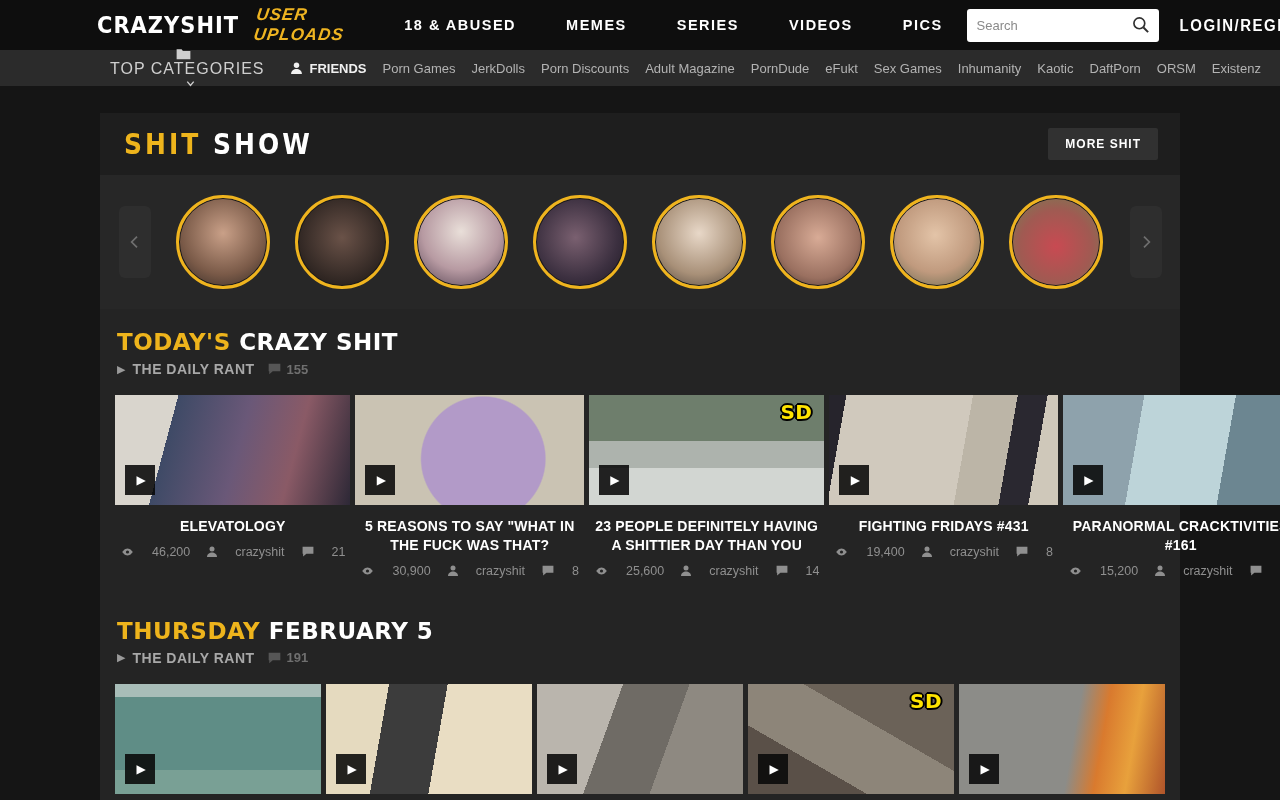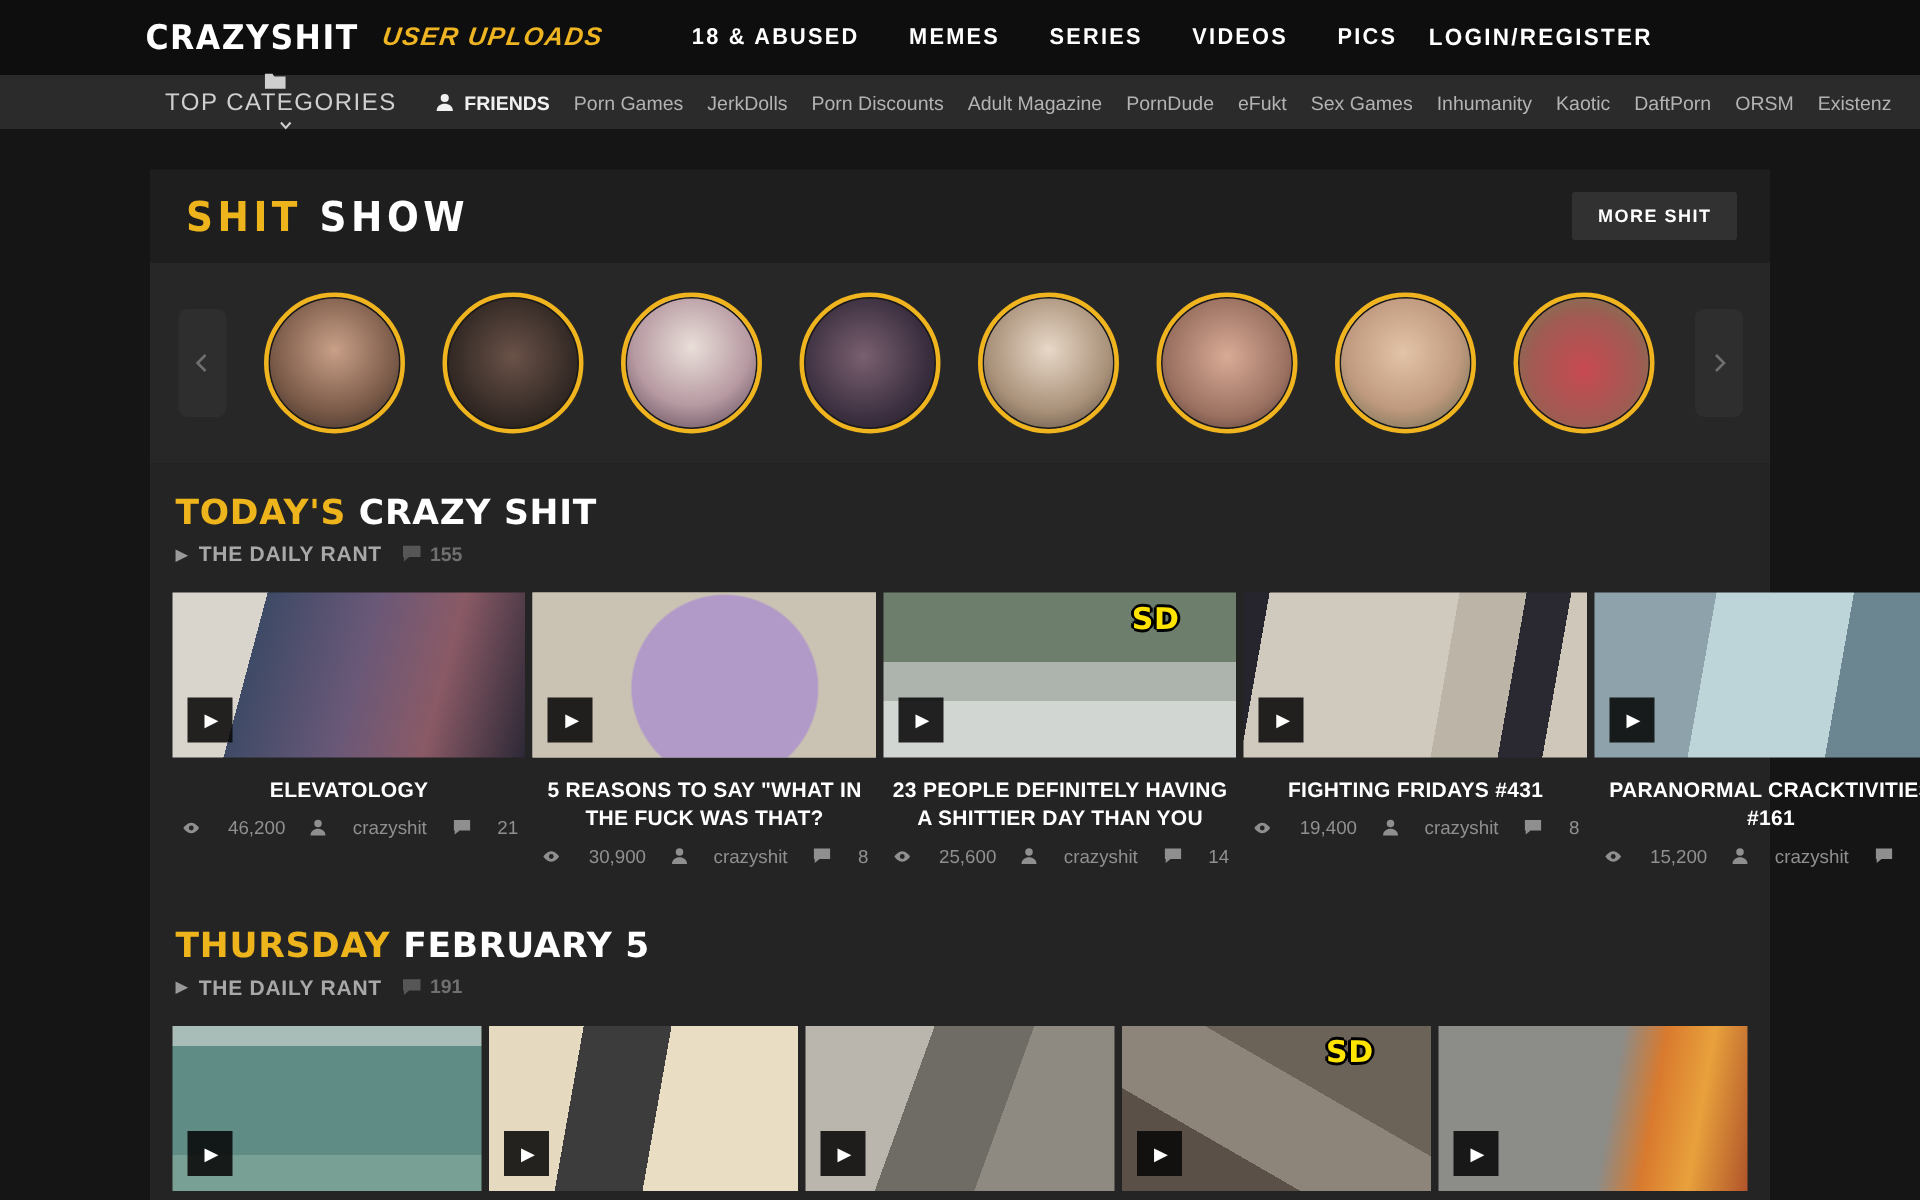--- a/index.html
+++ b/index.html
@@ -5,21 +5,21 @@
   * { margin:0; padding:0; box-sizing:border-box; }
   html,body { width:1280px; height:800px; overflow:hidden; background:#151515;
     font-family:"Liberation Sans", sans-serif; }
 
   
   .topbar { height:50px; background:#0e0e0e; display:flex; align-items:center; padding-left:97px; }
   .logo { color:#fff; font-family:"DejaVu Sans", sans-serif; font-weight:900; font-size:21px;
     letter-spacing:1px; transform:scaleY(1.08); cursor:pointer; }
   .logo-sub { color:#eeb421; font-style:italic; font-weight:900; font-size:17px; letter-spacing:1px;
     margin-left:16px; transform:skewX(-8deg); }
-  .topnav { display:flex; align-items:flex-end; margin-left:26px; }
+  .topnav { display:flex; align-items:flex-end; margin-left:26px;gap:17px; }
   .topnav-item { color:#fff; font-weight:900; font-size:14.5px; letter-spacing:1.5px; margin-left:33px;
     cursor:pointer; transform:scaleY(1.05); white-space:nowrap; }
   .searchbox { margin-left:24px; width:192px; height:33px; background:#fff; border-radius:3px;
     display:flex; align-items:center; padding:0 8px 0 10px; }
   .searchbox input { border:none; outline:none; flex:1; font-size:13px; color:#333; background:transparent;
     font-family:"Liberation Sans", sans-serif; min-width:0; }
   .searchbox input::placeholder { color:#8a8a8a; }
   .search-btn { width:20px; height:20px; cursor:pointer; flex:none; }
   .login { color:#fff; font-weight:900; font-size:15px; letter-spacing:1.5px; margin-left:21px;
     cursor:pointer; transform:scaleY(1.05); }
@@ -78,21 +78,21 @@
   .rant-comments { display:flex; align-items:center; margin-left:12px;font-weight:bold; }
   .rant-comments svg { margin-right:5px; }
   .rant-count { color:#6f6f6f; font-size:13px; }
 
   .cards { display:grid; grid-template-columns:repeat(5,1fr); gap:5px; margin-top:18px; }
   .card { cursor:pointer; }
   .thumb { height:110px; position:relative; background:#333; }
   .play { position:absolute; left:10px; bottom:10px; width:30px; height:30px;
     background:rgba(8,8,8,.88); color:#fff; font-size:12px; display:flex; align-items:center;
     justify-content:center; padding-left:2px; }
-  .sd-badge { position:absolute; top:5px; right:38px; color:#ffe400; font-weight:900; font-size:20px;
+  .sd-badge { position:absolute; top:5px; right:12px; color:#ffe400; font-weight:900; font-size:20px;
     font-family:"DejaVu Sans", sans-serif; letter-spacing:0.5px;
     text-shadow:-2px 0 #000, 2px 0 #000, 0 -2px #000, 0 2px #000, -1px -1px #000, 1px 1px #000,
       -1px 1px #000, 1px -1px #000; }
   .ctitle { margin-top:12px; color:#fff; font-weight:bold; font-size:14px; text-transform:uppercase;
     text-align:center; line-height:1.35; padding:0 4px; letter-spacing:0.2px; }
   .stats { display:flex; justify-content:center; align-items:center; gap:6px; margin-top:9px;
     color:#8f8f8f; font-size:12.5px; }
   .stat { display:flex; align-items:center; gap:17px; margin:0 5px; }
 
   
@@ -112,20 +112,27 @@
 
 <div class="topbar">
   <span class="logo">CRAZYSHIT</span>
   <span class="logo-sub">USER UPLOADS</span>
   <div class="topnav">
     <span class="topnav-item">18 &amp; ABUSED</span>
     <span class="topnav-item">MEMES</span>
     <span class="topnav-item">SERIES</span>
     <span class="topnav-item">VIDEOS</span>
     <span class="topnav-item">PICS</span>
+  </div>
+  <div class="searchbox">
+    <input type="text" placeholder="Search" style="">
+    <svg class="search-btn" viewBox="0 0 24 24">
+      <circle cx="10" cy="10" r="6.5" fill="none" stroke="#2f2f2f" stroke-width="2"></circle>
+      <line x1="15" y1="15" x2="20.5" y2="20.5" stroke="#2f2f2f" stroke-width="2.4"></line>
+    </svg>
   </div>
   <span class="login">LOGIN/REGISTER</span>
 </div>
 
 <div class="subnav">
   <span class="subnav-cat">
     <svg width="15" height="13" viewBox="0 0 24 20">
       <path d="M1 3h8l2 3h12v13H1z" fill="#cfcfcf"></path>
       </svg>
     <span>TOP CATEGORIES</span>

